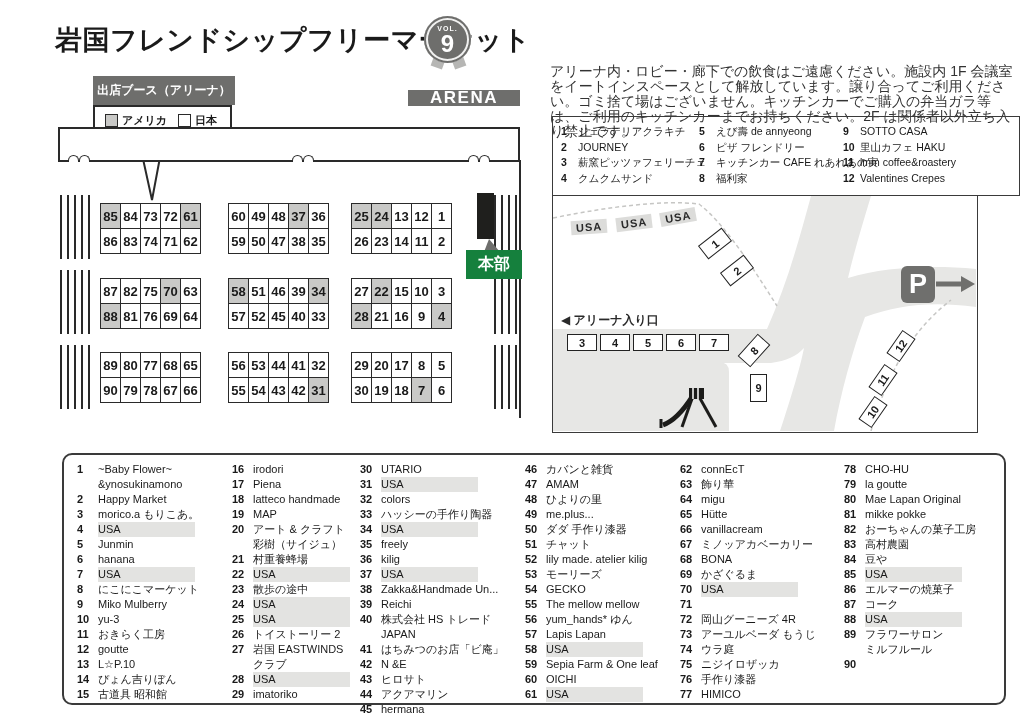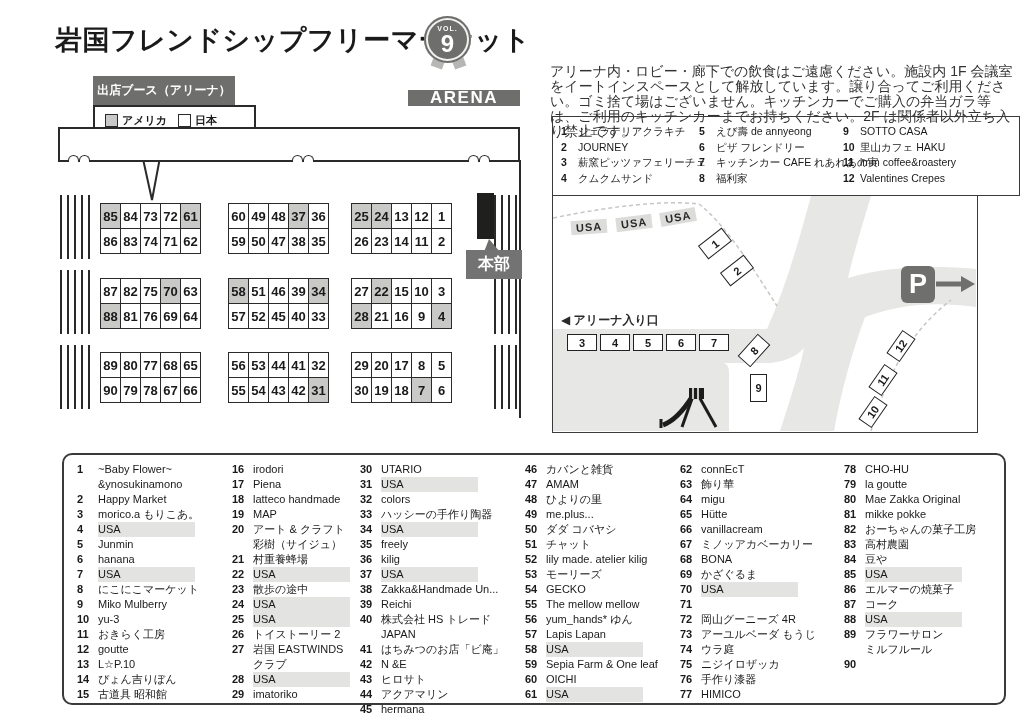--- a/index.html
+++ b/index.html
@@ -18,21 +18,21 @@
   #badge .vol{font-size:7px;font-weight:bold;letter-spacing:1px;line-height:7px;margin-top:2px;}
   #badge .num{font-size:24px;font-weight:bold;line-height:24px;}
   #dateline{left:484px;top:31px;font-size:19px;letter-spacing:0.3px;color:#222;}
 
   
   #notice{left:550px;top:64px;width:466px;font-size:14px;line-height:15px;color:#333;}
 
   
   #legend-head{left:93px;top:76px;width:142px;height:29px;background:#6e6e6c;color:#fff;
                font-size:12px;font-weight:bold;display:flex;align-items:center;justify-content:center;}
-  #legend-body{left:93px;top:105px;width:163px;height:31px;background:#fff;border:2px solid #2a2a2a;
+  #legend-body{left:93px;top:105px;width:139px;height:31px;background:#fff;border:2px solid #2a2a2a;
                display:flex;align-items:center;gap:11px;padding-left:10px;box-sizing:border-box;}
   .legend-item{display:flex;align-items:center;gap:4px;font-size:11px;font-weight:bold;}
   .swatch{width:13px;height:13px;border:1.5px solid #2a2a2a;box-sizing:border-box;}
   .swatch.usa{background:#c9c9c7;} .swatch.jp{background:#fff;}
   #legend-pointer{left:128px;top:136px;}
 
   
   #arena-label{left:408px;top:90px;width:112px;height:16px;background:#6e6e6c;color:#fff;
                font-size:17px;font-weight:bold;letter-spacing:1.5px;
                display:flex;align-items:center;justify-content:center;}
@@ -40,21 +40,21 @@
   .door{bottom: initial;width:24px;height:7px;display:flex;}
   .door span{width:11px;height:7px;border:1.5px solid #2a2a2a;border-bottom:none;
              border-radius:11px 11px 0 0;box-sizing:border-box;background:#fff;}
   #arena-rwall{left:519px;top:160px;width:2px;height:258px;background:#2a2a2a;}
   .hatch{width:33px;height:64px;
          background:repeating-linear-gradient(90deg,#2a2a2a 0 2px,transparent 2px 7px);}
   .hatch.r{width:26px;}
   #hq-booth{left:477px;top:193px;width:17px;height:46px;background:#1f1f1d;}
   #hq-tri{left:484px;top:239px;width:0;height:0;border-bottom:13px solid #6e6e6c;
           border-left:5px solid transparent;border-right:11px solid transparent;}
-  #hq-label{left:466px;top:250px;width:56px;height:29px;background:#737373;color:#fff;
+  #hq-label{left:466px;top:250px;width:56px;height:29px;background:#15803d;color:#fff;
             font-size:16px;font-weight:bold;display:flex;align-items:center;justify-content:center;}
   table.booth{position:absolute;border-collapse:collapse;}
   table.booth td{width:19px;height:24px;border:1.6px solid #2a2a2a;padding:0;text-align:center;
                  font-size:13px;font-weight:bold;background:#fff;font-family:inherit;}
   table.booth td.usa{background:#c9c9c7;}
 
   
   #food-box{left:552px;top:116px;width:468px;height:80px;border:1.5px solid #3a3a3a;box-sizing:border-box;}
   .food-col{position:absolute;top:7px;}
   #food-col-0{left:8px;} #food-col-1{left:146px;} #food-col-2{left:290px;}
@@ -620,21 +620,21 @@
         <div class="v-item">
           <span class="v-no">48</span>
           <span class="v-name">ひよりの里</span>
         </div>
         <div class="v-item">
           <span class="v-no">49</span>
           <span class="v-name">me.plus...</span>
         </div>
         <div class="v-item">
           <span class="v-no">50</span>
-          <span class="v-name">ダダ コバヤシ</span>
+          <span class="v-name">ダダ 手作り漆器</span>
         </div>
         <div class="v-item">
           <span class="v-no">51</span>
           <span class="v-name">チャット</span>
         </div>
         <div class="v-item">
           <span class="v-no">52</span>
           <span class="v-name">lily made. atelier kilig</span>
         </div>
         <div class="v-item">
@@ -743,21 +743,21 @@
         <div class="v-item">
           <span class="v-no">78</span>
           <span class="v-name">CHO-HU</span>
         </div>
         <div class="v-item">
           <span class="v-no">79</span>
           <span class="v-name">la goutte</span>
         </div>
         <div class="v-item">
           <span class="v-no">80</span>
-          <span class="v-name">Mae Zakka Original</span>
+          <span class="v-name">Mae Lapan Original</span>
         </div>
         <div class="v-item">
           <span class="v-no">81</span>
           <span class="v-name">mikke pokke</span>
         </div>
         <div class="v-item">
           <span class="v-no">82</span>
           <span class="v-name">おーちゃんの菓子工房</span>
         </div>
         <div class="v-item">

